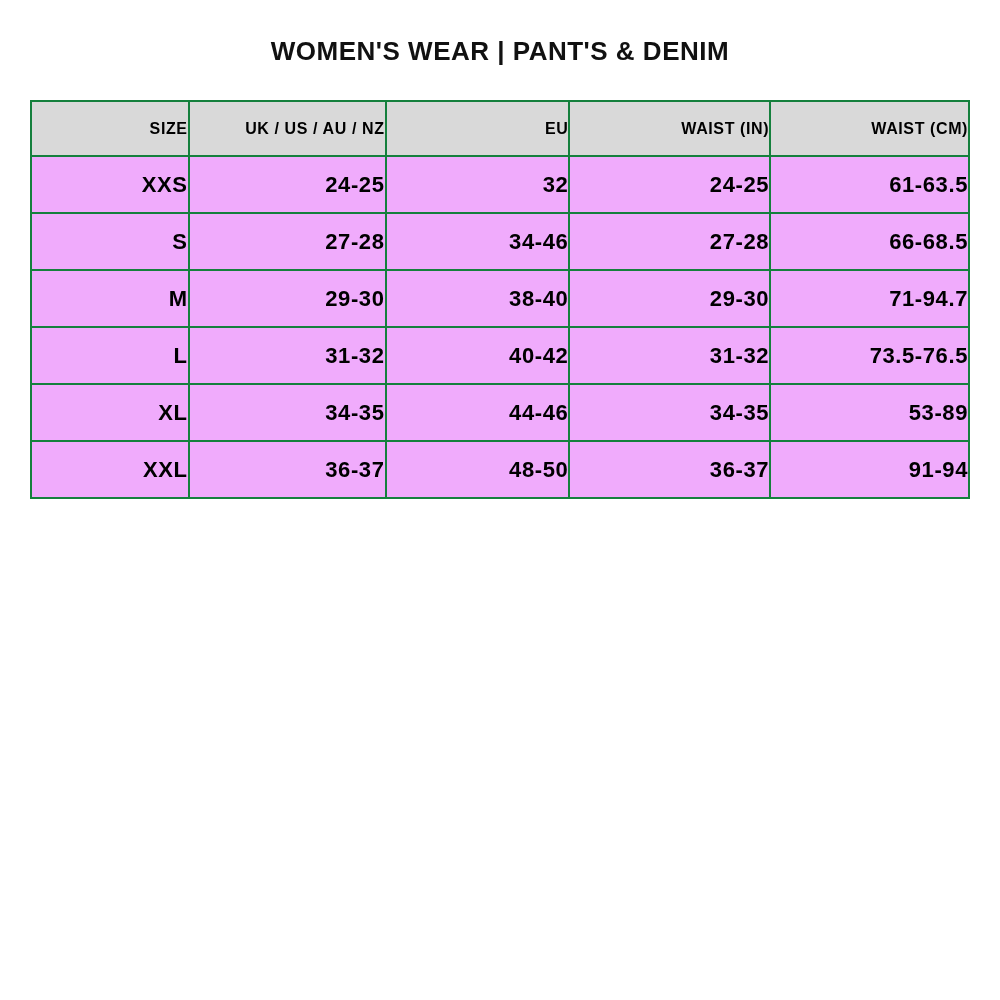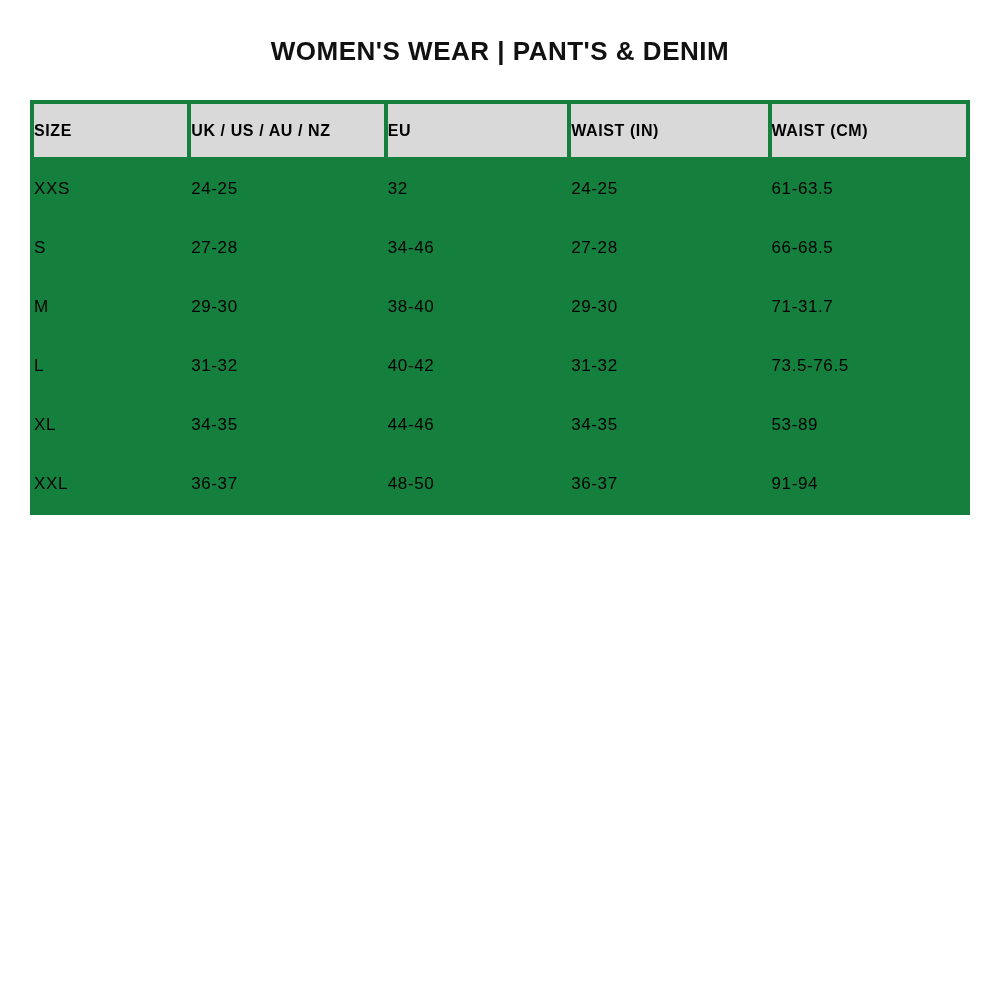--- a/index.html
+++ b/index.html
@@ -32,37 +32,37 @@
   table.size-chart {
     position: absolute;
     top: 100px;
     left: 30px;
     width: 940px;
     border-collapse: collapse;
     table-layout: fixed;
   }
   table.size-chart th,
   table.size-chart td {
-    border: 4px solid #15803d;
-    text-align: left;
+    border: 2px solid #15803d;
+    text-align: right;
     vertical-align: middle;
     padding: 0;
   }
   table.size-chart th {
     background: #d9d9d9;
     height: 53px;
     font-size: 16px;
     font-weight: bold;
     letter-spacing: 0.6px;
   }
   table.size-chart td {
-    background: #15803d;
+    background: #f0abfc;
     height: 55px;
-    font-size: 17px;
-    font-weight: normal;
+    font-size: 22px;
+    font-weight: bold;
     letter-spacing: 0.6px;
   }
   col.c-size  { width: 16.8%; }
   col.c-ukus  { width: 21.0%; }
   col.c-eu    { width: 19.6%; }
   col.c-win   { width: 21.4%; }
   col.c-wcm   { width: 21.2%; }
 </style>
 </head>
 <body>
@@ -101,21 +101,21 @@
         <td>27-28</td>
         <td>34-46</td>
         <td>27-28</td>
         <td>66-68.5</td>
       </tr>
       <tr>
         <td>M</td>
         <td>29-30</td>
         <td>38-40</td>
         <td>29-30</td>
-        <td>71-31.7</td>
+        <td>71-94.7</td>
       </tr>
       <tr>
         <td>L</td>
         <td>31-32</td>
         <td>40-42</td>
         <td>31-32</td>
         <td>73.5-76.5</td>
       </tr>
       <tr>
         <td>XL</td>

